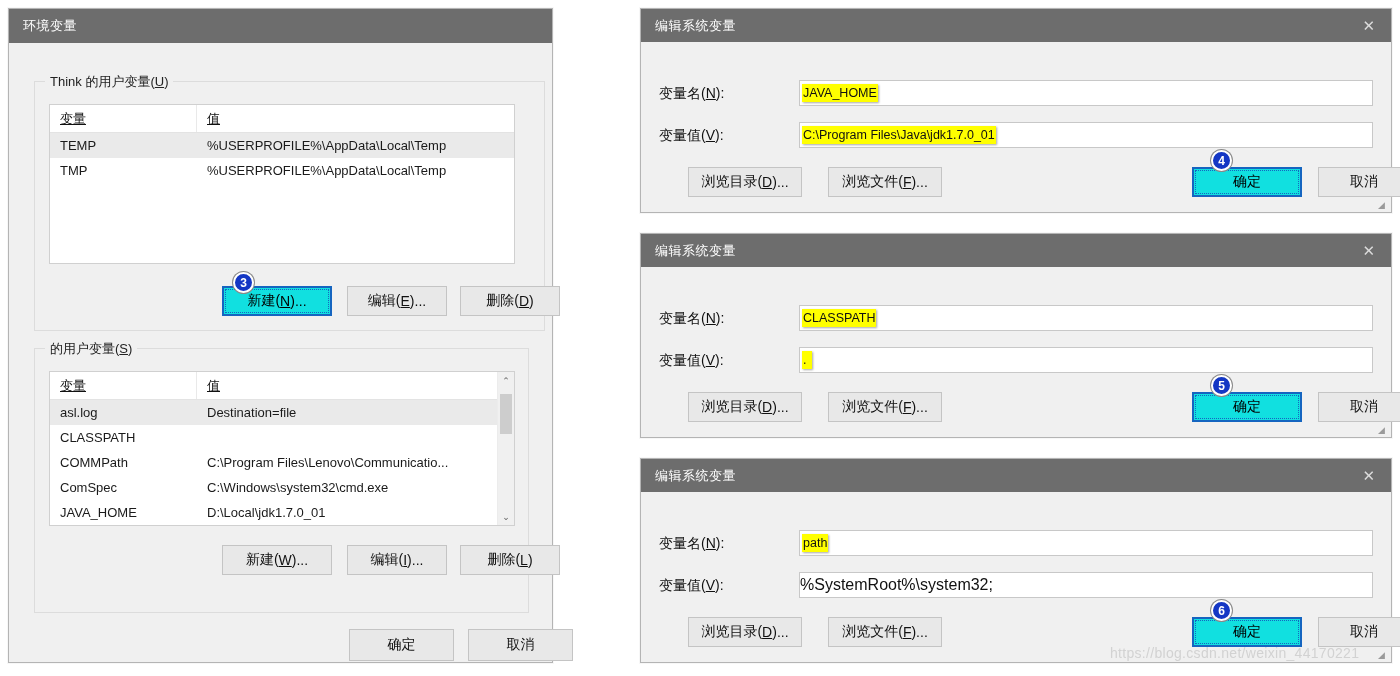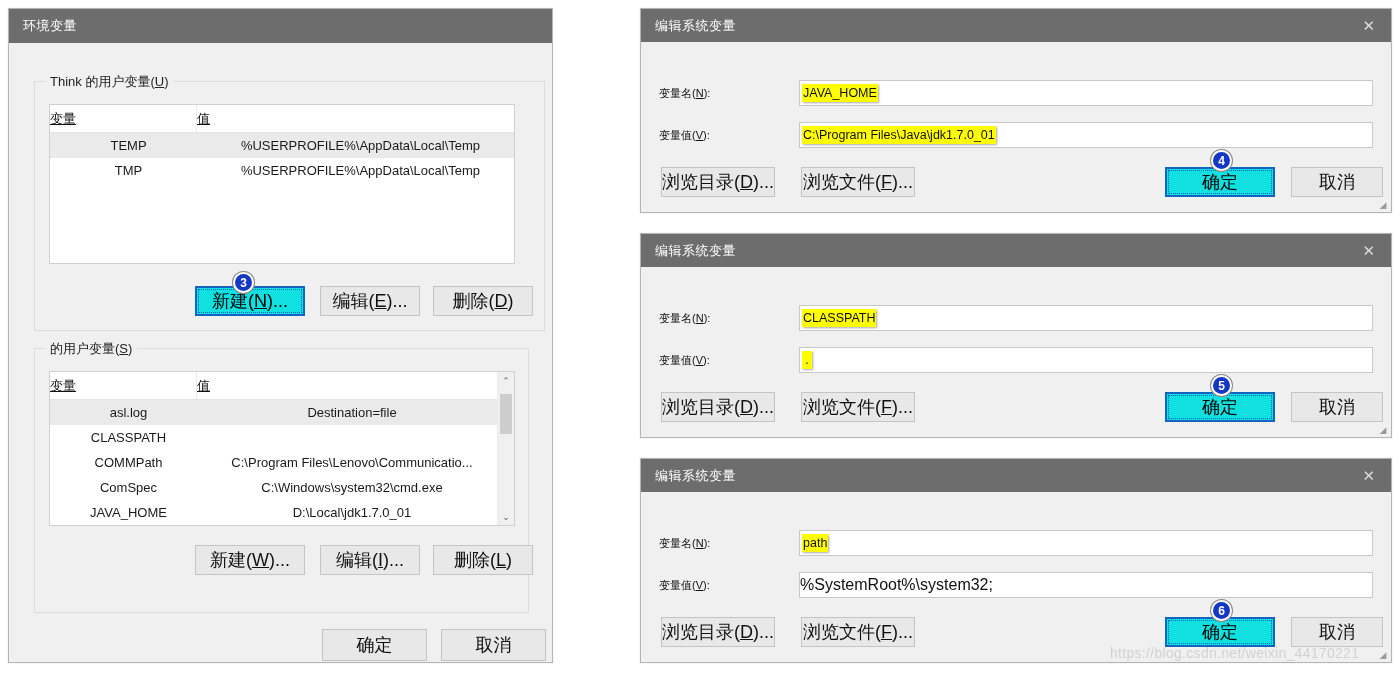--- a/index.html
+++ b/index.html
@@ -11,21 +11,20 @@
   }
   #root { position: relative; width: 1400px; height: 676px; }
 
   
   .win {
     position: absolute;
     background: #c4b5fd;
     border: 1px solid #b4b4b4;
     box-shadow: 0 0 0 1px rgba(0,0,0,0.03);
     box-sizing: border-box;
-    text-align: center;
   }
   .titlebar {
     background: #6d6d6d;
     color: #ffffff;
     font-size: 13px;
     display: flex;
     align-items: center;
     justify-content: space-between;
     padding: 0 8px 0 14px;
     box-sizing: border-box;
@@ -72,20 +71,21 @@
   .lv-head {
     display: flex;
     height: 27px;
     align-items: center;
     border-bottom: 1px solid #e3e3e3;
     background: #ffffff;
     font-size: 13px;
     color: #111111;
   }
   .lv-head .c {
+    padding-left: 10px;
     box-sizing: border-box;
     height: 100%;
     display: flex;
     align-items: center;
   }
   .lv-head .c span { text-decoration: underline; }
   .lv-head .c.c1 { width: 147px; border-right: 1px solid #e9e9e9; }
   .lv-head .c.c2 { flex: 1; }
   .lv-row {
     display: flex;
@@ -120,27 +120,28 @@
     top: 22px; height: 40px;
     background: #cdcdcd;
   }
 
   
   .btn {
     position: absolute;
     background: #e8e8e8;
     border: 1px solid #c4c4c4;
     color: #111111;
-    font-size: 18px;
+    font-size: 14px;
     display: flex;
     align-items: center;
     justify-content: center;
     box-sizing: border-box;
     cursor: default;
     white-space: nowrap;
+    margin-left: 27px;
   }
   .btn .u { text-decoration: underline; }
   .btn.hl {
     background: #11e0e0;
     border: 2px solid #1565c0;
     outline: 1px dotted #1565c0;
     outline-offset: -4px;
     color: #000000;
     font-weight: normal;
   }
@@ -165,21 +166,21 @@
 
   
   .editwin { left: 640px; width: 752px; }
   .editwin .titlebar { height: 33px; }
   .editwin .winbody { height: calc(100% - 33px); }
 
   .fieldrow { position: absolute; left: 0; right: 0; height: 26px; }
   .flabel {
     position: absolute;
     left: 18px;
-    font-size: 11px;
+    font-size: 14px;
     color: #111111;
     line-height: 26px;
     white-space: nowrap;
   }
   .flabel .u { text-decoration: underline; }
   .finput {
     position: absolute;
     left: 158px; right: 18px;
     height: 26px;
     background: #ffffff;

